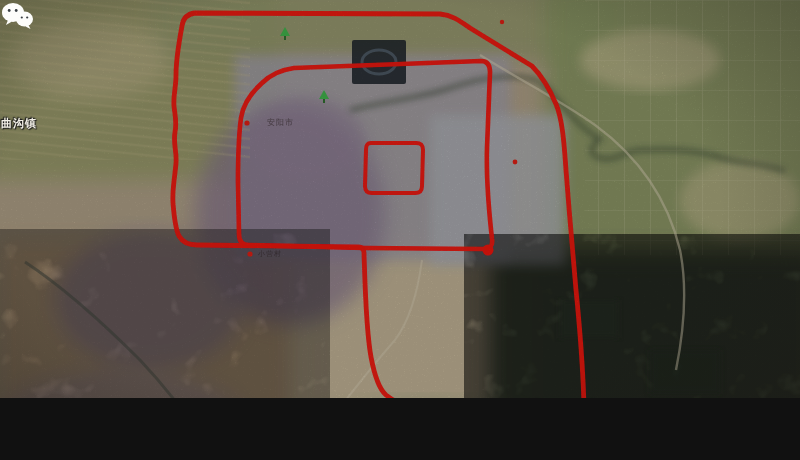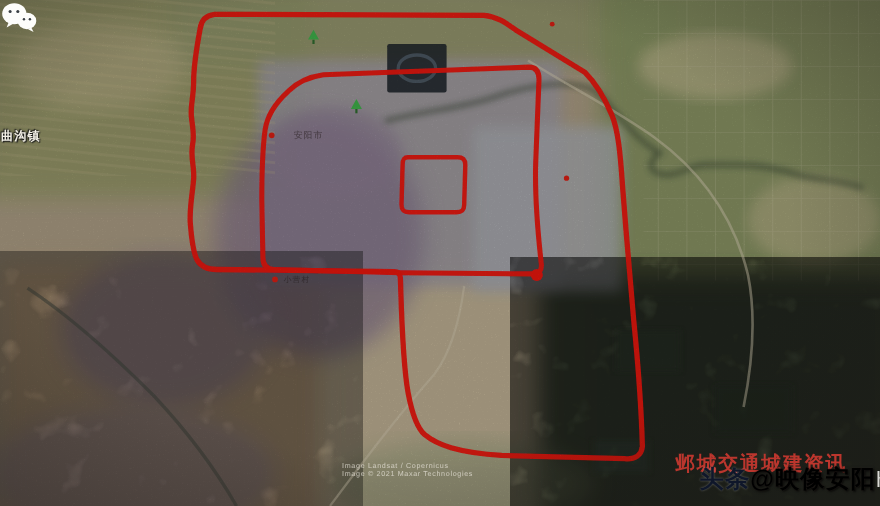--- a/index.html
+++ b/index.html
@@ -1,16 +1,16 @@
 <!DOCTYPE html>
 <html><head>
 <meta charset="utf-8">
 <style>
   html,body{margin:0;padding:0;background:#111;}
-  #stage{position:relative;width:800px;height:460px;overflow:hidden;
+  #stage{position:relative;width:800px;height:398px;overflow:hidden;
          font-family:"Liberation Sans",sans-serif;background:#a89a82;}
   #stage svg{position:absolute;left:0;top:0;}
   .overlay{position:absolute;pointer-events:none;}
   .town-label{left:1px;top:116px;font-size:11px;font-weight:bold;color:#f3f0e7;
     text-shadow:0 0 2px #1c1c1c,1px 1px 1px #1c1c1c,-1px -1px 1px #1c1c1c;
     letter-spacing:1px;filter:blur(.3px);}
   .tiny-label{font-size:8px;color:rgba(35,28,28,.62);filter:blur(.6px);letter-spacing:1px;}
   .city-label{left:267px;top:117px;}
   .village-label{left:258px;top:249px;font-size:7px;}
   .attribution{left:311px;top:420px;color:rgba(235,232,222,.72);font-size:6.5px;

